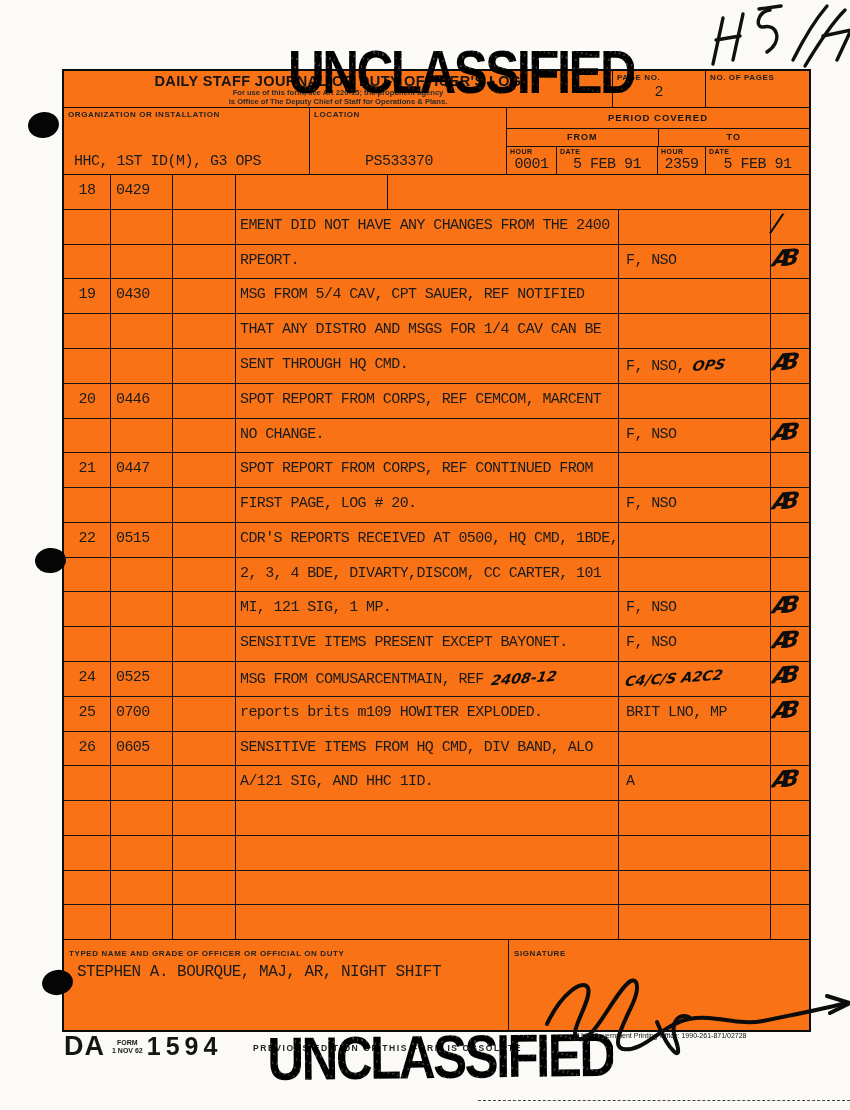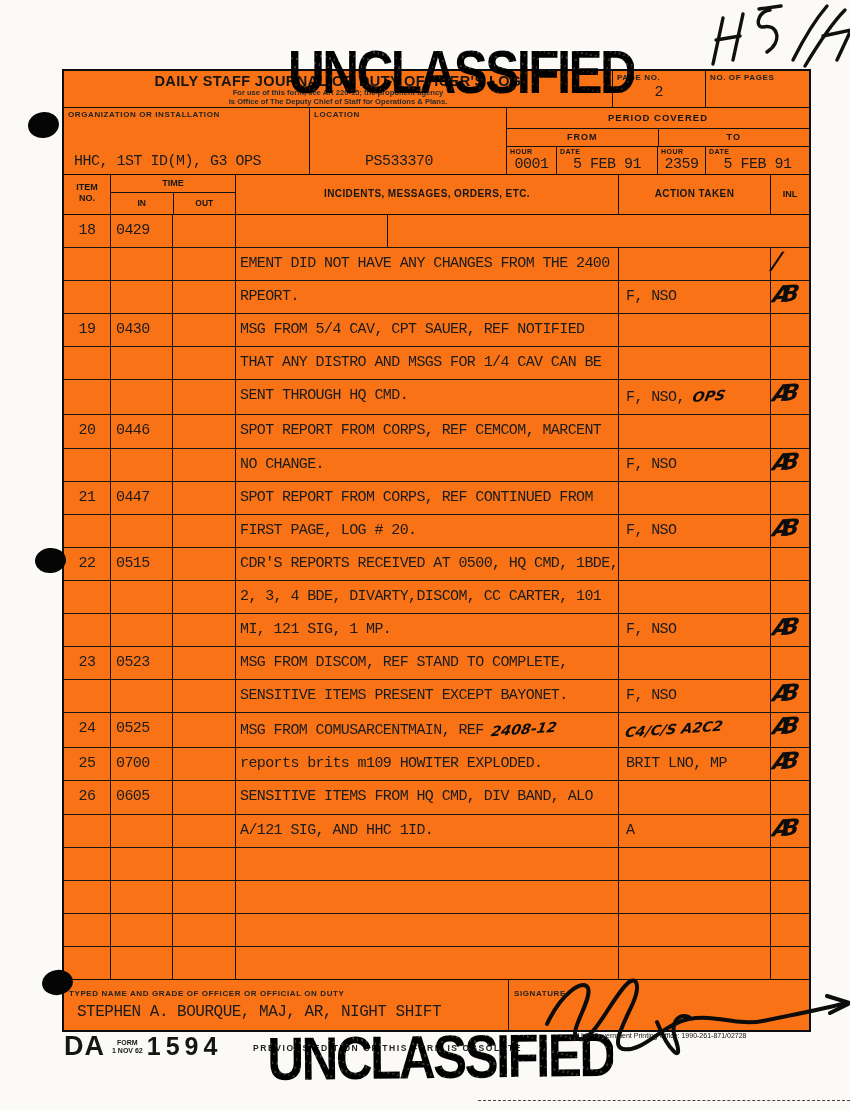--- a/index.html
+++ b/index.html
@@ -171,36 +171,20 @@
           <div class="hd-val mono">2359</div>
         </div>
         <div class="cell w-date2">
           <div class="hd-lbl">DATE</div>
           <div class="hd-val mono">5 FEB 91</div>
         </div>
       </div>
     </div>
   </div>
 
-  <div class="row" id="thead">
-    <div class="cell" id="th-item">
-      <div>ITEM</div>
-      <div>NO.</div>
-    </div>
-    <div class="cell" id="th-time">
-      <div id="th-time-top">TIME</div>
-      <div id="th-inout">
-        <div class="cell">IN</div>
-        <div class="cell">OUT</div>
-      </div>
-    </div>
-    <div class="cell" id="th-inc">INCIDENTS, MESSAGES, ORDERS, ETC.</div>
-    <div class="cell" id="th-act">ACTION TAKEN</div>
-    <div class="cell" id="th-inl">INL</div>
-  </div>
 
   <div id="rows">
   <div class="drow">
     <div class="cell mono c-item">18</div>
     <div class="cell mono c-in">0429</div>
     <div class="cell mono c-out"></div>
     <div class="cell mono c-act"><span></span> <span class="hw hw-inline"></span></div>
     <div class="cell c-inl">
           <span class="hw scrib"></span>
         </div>
@@ -331,30 +315,20 @@
     <div class="cell mono c-item"></div>
     <div class="cell mono c-in"></div>
     <div class="cell mono c-out"></div>
     <div class="cell mono c-text"><span>MI, 121 SIG, 1 MP.</span><span class="hw hw-inline"></span></div>
     <div class="cell mono c-act"><span>F, NSO</span> <span class="hw hw-inline"></span></div>
     <div class="cell c-inl">
           <span class="hw scrib">AB</span>
         </div>
   </div>
 
-  <div class="drow">
-    <div class="cell mono c-item">23</div>
-    <div class="cell mono c-in">0523</div>
-    <div class="cell mono c-out"></div>
-    <div class="cell mono c-text"><span>MSG FROM DISCOM, REF STAND TO COMPLETE,</span><span class="hw hw-inline"></span></div>
-    <div class="cell mono c-act"><span></span> <span class="hw hw-inline"></span></div>
-    <div class="cell c-inl">
-          <span class="hw scrib"></span>
-        </div>
-  </div>
 
   <div class="drow">
     <div class="cell mono c-item"></div>
     <div class="cell mono c-in"></div>
     <div class="cell mono c-out"></div>
     <div class="cell mono c-text"><span>SENSITIVE ITEMS PRESENT EXCEPT BAYONET.</span><span class="hw hw-inline"></span></div>
     <div class="cell mono c-act"><span>F, NSO</span> <span class="hw hw-inline"></span></div>
     <div class="cell c-inl">
           <span class="hw scrib">AB</span>
         </div>

